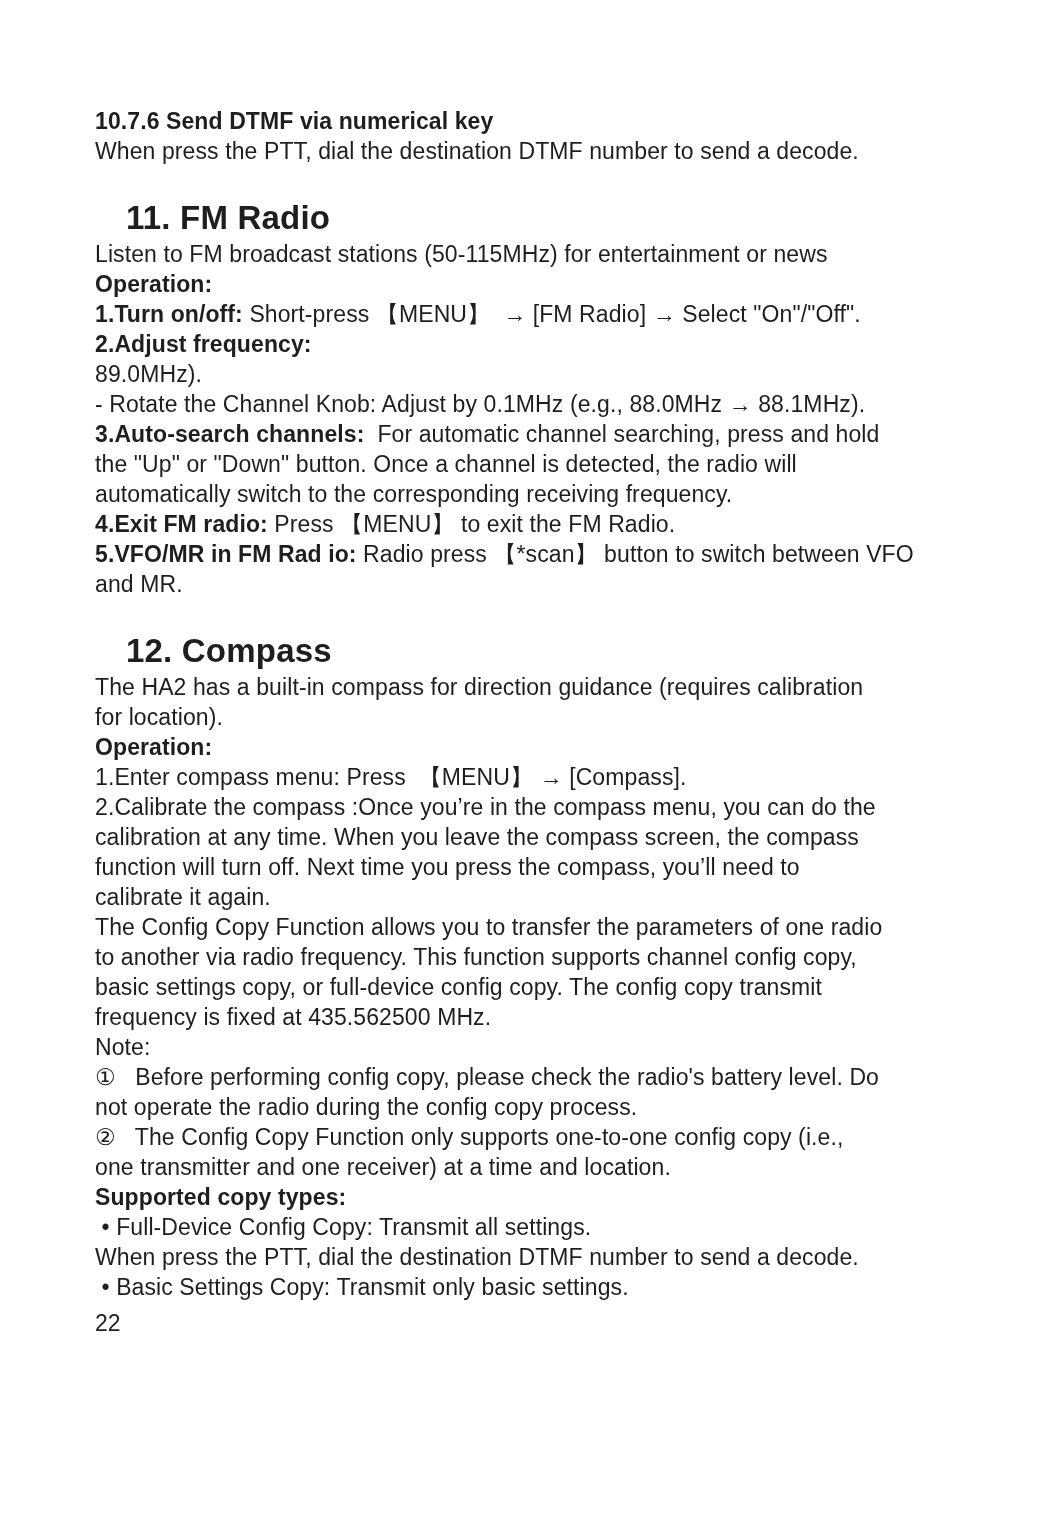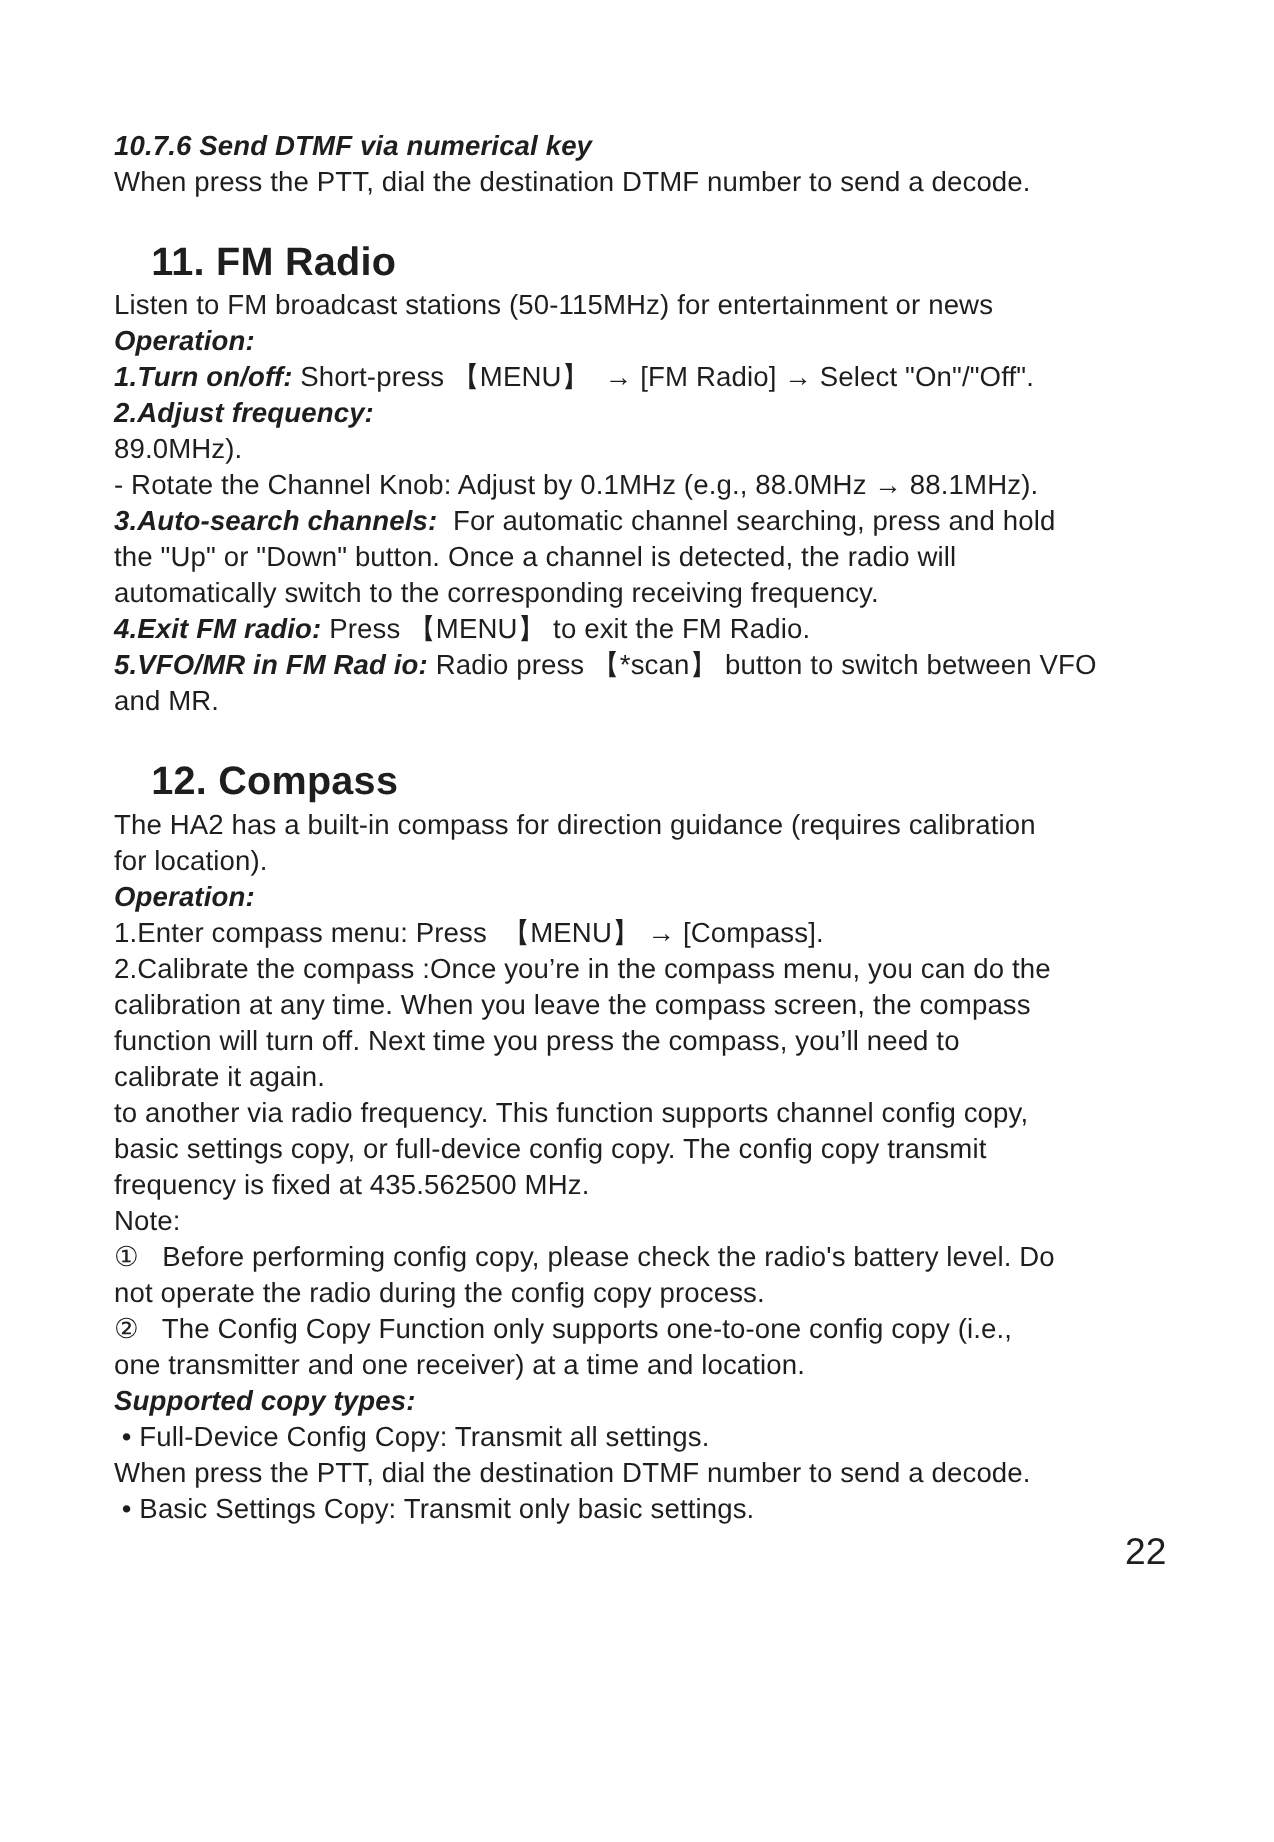--- a/index.html
+++ b/index.html
@@ -19,34 +19,34 @@
     padding: 106px 90px 0 95px;
     color: #1e1e1e;
     font-family: "Liberation Sans", "DejaVu Sans", sans-serif;
   }
   .line {
     font-size: 23px;
     line-height: 30px;
     white-space: pre;
     letter-spacing: 0.1px;
   }
-  .b { font-weight: bold; font-style: italic; }
+  .b { font-weight: bold; }
   .h {
     font-size: 33px;
     font-weight: bold;
     line-height: 43px;
     margin-top: 30px;
     white-space: pre;
     letter-spacing: 0.2px;
     margin-left: 31px;
   }
   .footer {
     margin-top: 6px;
-    text-align: right;
-    font-size: 31px;
+    text-align: left;
+    font-size: 23px;
     line-height: 30px;
   }
 </style>
 </head>
 <body>
 
 <div class="page">
 
   <div class="line b">10.7.6 Send DTMF via numerical key</div>
   <div class="line">When press the PTT, dial the destination DTMF number to send a decode.</div>
@@ -68,20 +68,21 @@
   <div class="h">12. Compass</div>
   <div class="line">The HA2 has a built-in compass for direction guidance (requires calibration</div>
   <div class="line">for location).</div>
   <div class="line b">Operation:</div>
   <div class="line">1.Enter compass menu: Press  【MENU】 → [Compass].</div>
   <div class="line">2.Calibrate the compass :Once you’re in the compass menu, you can do the</div>
   <div class="line">calibration at any time. When you leave the compass screen, the compass</div>
   <div class="line">function will turn off. Next time you press the compass, you’ll need to</div>
   <div class="line">calibrate it again.</div>
 
+  <div class="line">The Config Copy Function allows you to transfer the parameters of one radio</div>
   <div class="line">to another via radio frequency. This function supports channel config copy,</div>
   <div class="line">basic settings copy, or full-device config copy. The config copy transmit</div>
   <div class="line">frequency is fixed at 435.562500 MHz.</div>
   <div class="line">Note:</div>
   <div class="line">①   Before performing config copy, please check the radio's battery level. Do</div>
   <div class="line">not operate the radio during the config copy process.</div>
   <div class="line">②   The Config Copy Function only supports one-to-one config copy (i.e.,</div>
   <div class="line">one transmitter and one receiver) at a time and location.</div>
   <div class="line b">Supported copy types:</div>
   <div class="line"> • Full-Device Config Copy: Transmit all settings.</div>

